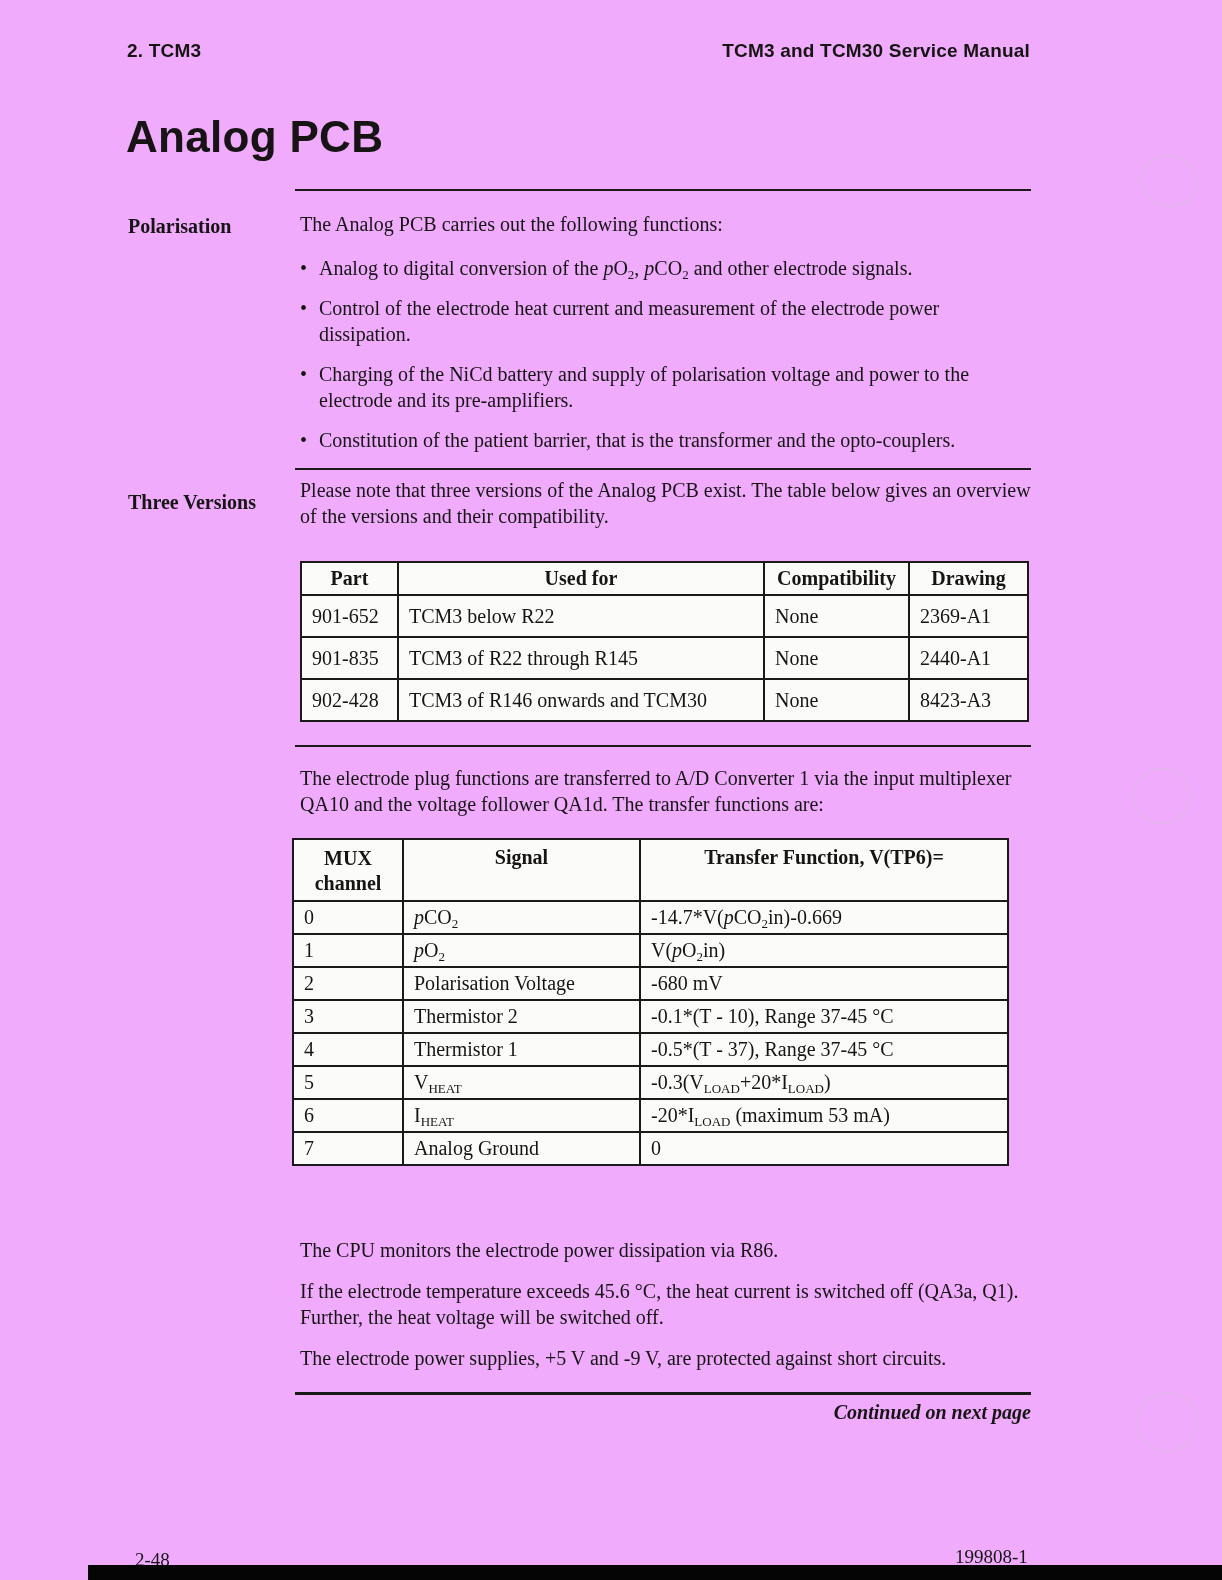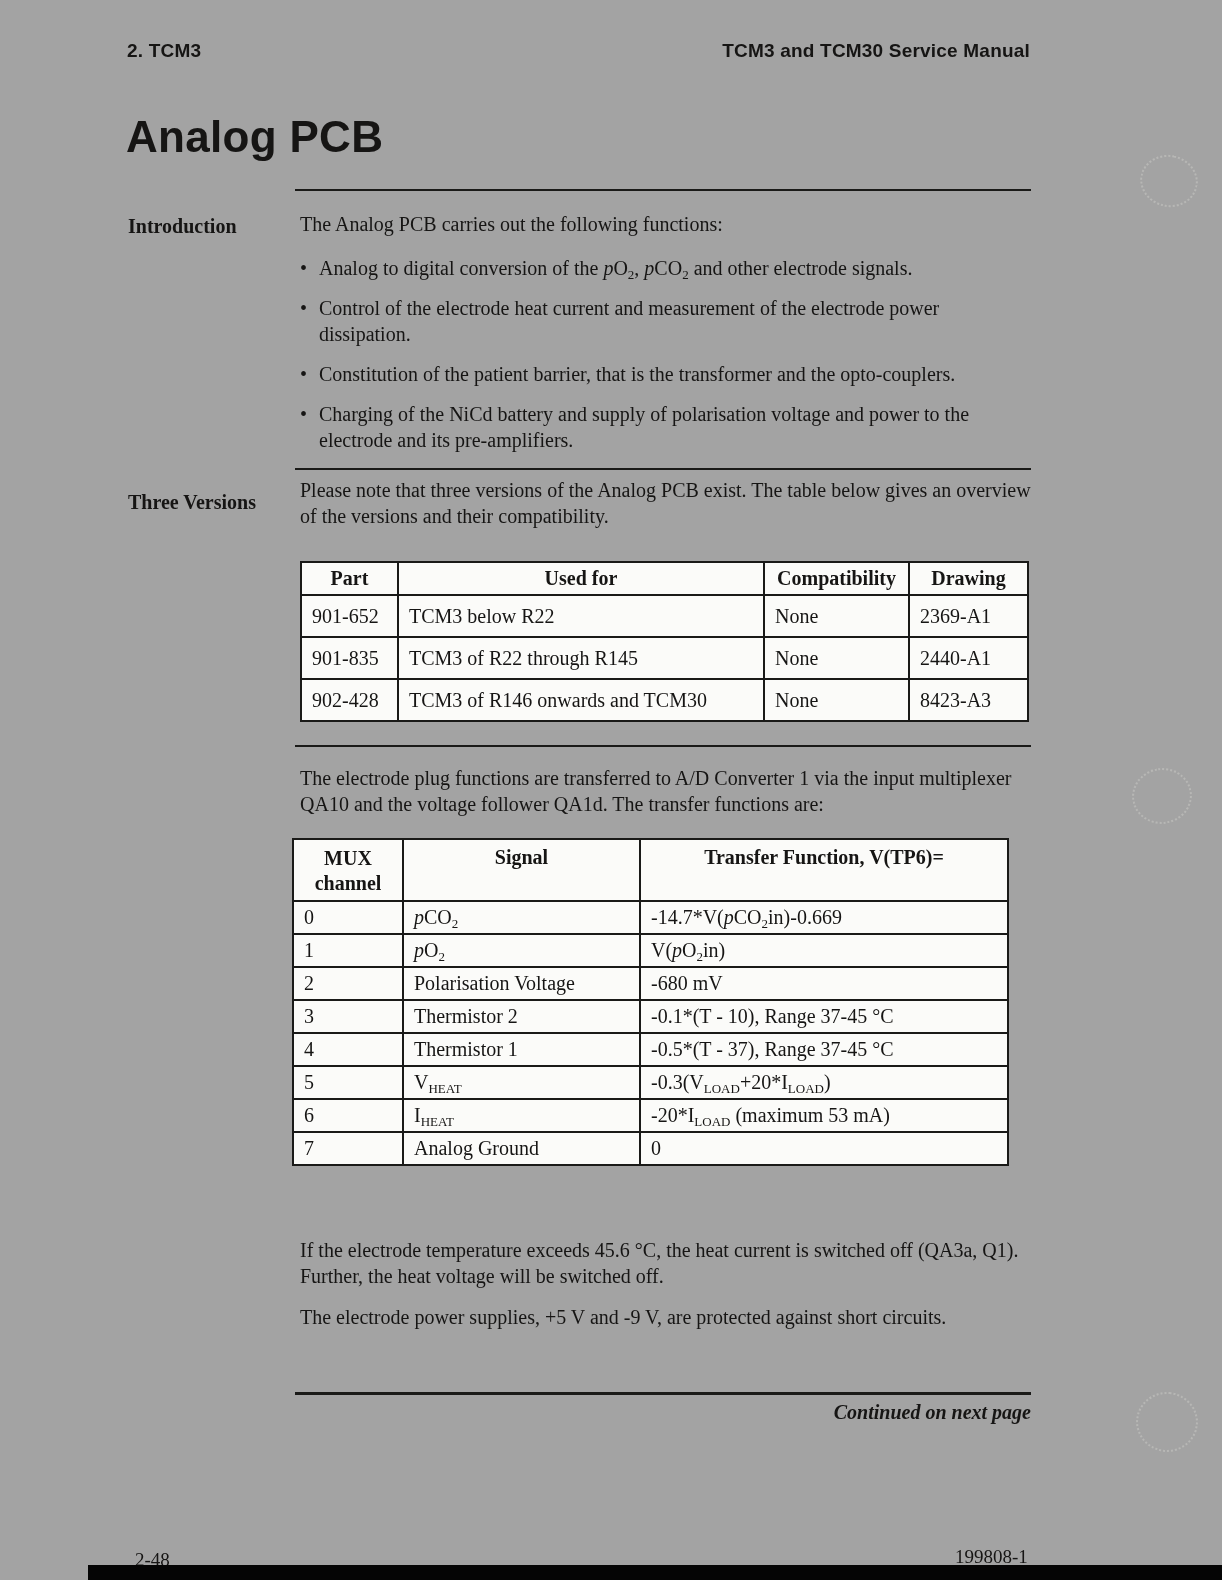--- a/index.html
+++ b/index.html
@@ -1,19 +1,19 @@
 <!DOCTYPE html>
 <html><head>
 <meta charset="utf-8">
 <style>
   * { margin:0; padding:0; box-sizing:border-box; }
   html,body { background:#e8e8e6; }
   .page {
     position:relative; width:1222px; height:1580px; margin:0 auto;
-    background:#a3a3a3; color:#161514; overflow:hidden;
+    background:#f0abfc; color:#161514; overflow:hidden;
     font-family:"Liberation Serif", serif;
   }
   .running { position:absolute; top:40px; font-family:"Liberation Sans", sans-serif;
              font-weight:700; font-size:19px; letter-spacing:.2px; }
   .running-left  { left:127px; }
   .running-right { right:192px; }
   .doc-title { position:absolute; left:126px; top:112px;
                font-family:"Liberation Sans", sans-serif; font-weight:700;
                font-size:44px; letter-spacing:.3px; }
   .rule { position:absolute; left:295px; width:736px; height:2px; background:#1a1a18; }
@@ -65,39 +65,39 @@
 
 <div class="page">
 
   <span class="running running-left">2. TCM3</span>
   <span class="running running-right">TCM3 and TCM30 Service Manual</span>
 
   <h1 class="doc-title">Analog PCB</h1>
 
   <div class="rule rule-1"></div>
 
-  <div class="side-label lbl-intro">Introduction</div>
+  <div class="side-label lbl-intro">Polarisation</div>
   <div class="content c-intro">
     <div class="lead">The Analog PCB carries out the following functions:</div>
     <div class="bullets">
       <div class="bullet">
         <span class="dot"></span>
         <span class="btext">Analog to digital conversion of the <i>p</i>O<sub>2</sub>, <i>p</i>CO<sub>2</sub> and other electrode signals.</span>
       </div>
       <div class="bullet">
         <span class="dot"></span>
         <span class="btext">Control of the electrode heat current and measurement of the electrode power dissipation.</span>
       </div>
       <div class="bullet">
         <span class="dot"></span>
+        <span class="btext">Charging of the NiCd battery and supply of polarisation voltage and power to the electrode and its pre-amplifiers.</span>
+      </div>
+      <div class="bullet">
+        <span class="dot"></span>
         <span class="btext">Constitution of the patient barrier, that is the transformer and the opto-couplers.</span>
-      </div>
-      <div class="bullet">
-        <span class="dot"></span>
-        <span class="btext">Charging of the NiCd battery and supply of polarisation voltage and power to the electrode and its pre-amplifiers.</span>
       </div>
     </div>
   </div>
 
   <div class="rule rule-2"></div>
 
   <div class="side-label lbl-versions">Three Versions</div>
   <div class="content c-versions">Please note that three versions of the Analog PCB exist. The table below gives an overview of the versions and their compatibility.</div>
 
   <table class="tbl tbl-versions">
@@ -193,20 +193,21 @@
       </tr>
       <tr>
         <td class="cell-center">7</td>
         <td>Analog Ground</td>
         <td>0</td>
       </tr>
     </tbody>
   </table>
 
   <div class="content c-post">
+    <p class="para">The CPU monitors the electrode power dissipation via R86.</p>
     <p class="para">If the electrode temperature exceeds 45.6 °C, the heat current is switched off (QA3a, Q1). Further, the heat voltage will be switched off.</p>
     <p class="para">The electrode power supplies, +5 V and -9 V, are protected against short circuits.</p>
   </div>
 
   <div class="rule rule-4"></div>
 
   <div class="continued">Continued on next page</div>
 
   <span class="footer-left">2-48</span>
   <span class="footer-right">199808-1</span>

